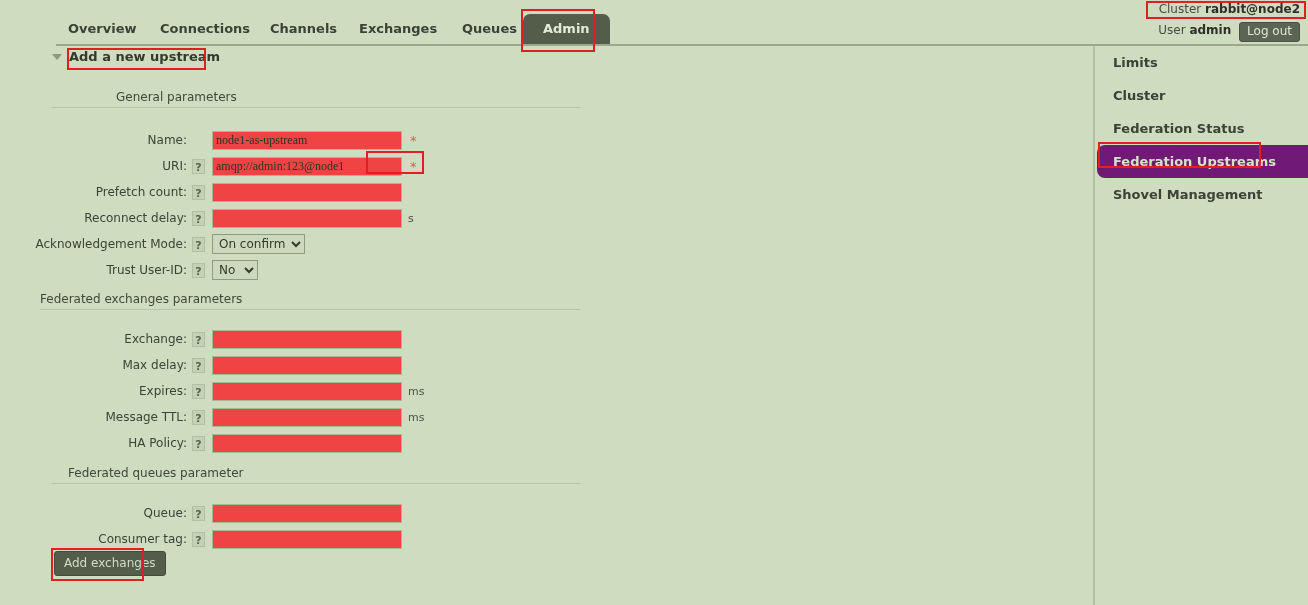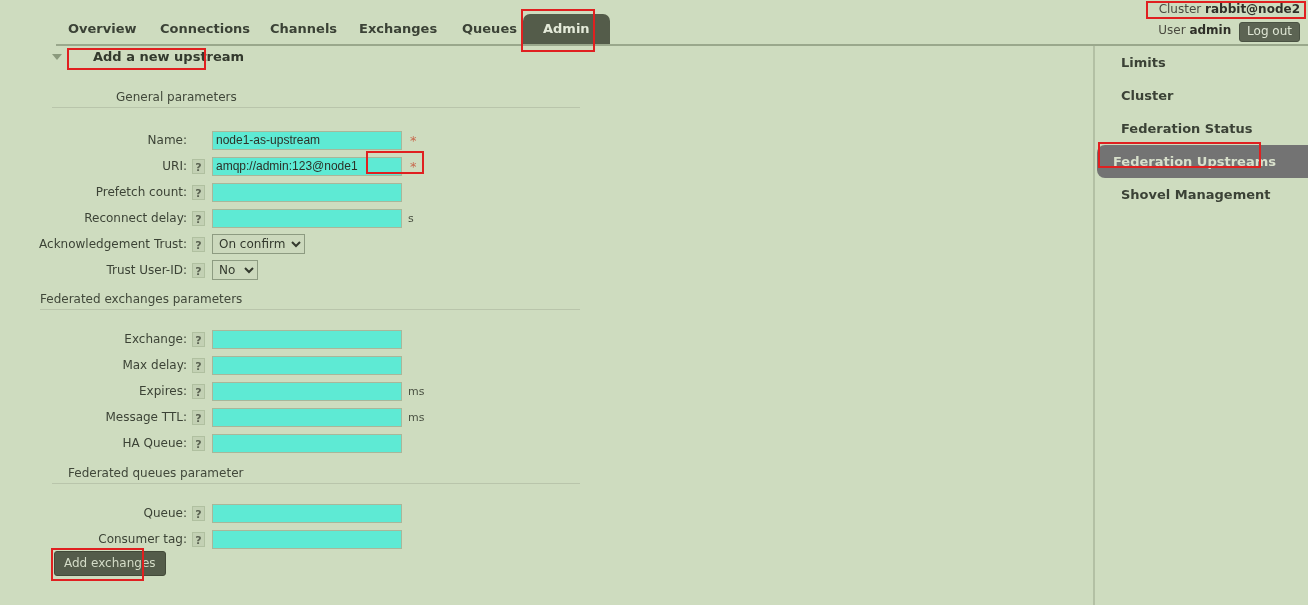--- a/index.html
+++ b/index.html
@@ -82,29 +82,29 @@
     position: absolute;
     top: 46px; left: 1093px;
     width: 215px;
     height: 559px;
     border-left: 2px solid #b3c0a4;
   }
   .side-item {
     position: relative;
     height: 33px;
     line-height: 33px;
-    padding-left: 26px;
+    padding-left: 18px;
     font-size: 13px;
     font-weight: bold;
     color: #3b4236;
     cursor: pointer;
     white-space: nowrap;
   }
   .side-item.active {
-    background: #737373;
+    background: #701a75;
     color: #d8e0cb;
     border-radius: 8px 0 0 8px;
     margin-left: 2px;
     padding-left: 16px;
   }
 
   
   #main {
     position: absolute;
     top: 46px; left: 0;
@@ -123,21 +123,20 @@
     border-right: 5px solid transparent;
     border-top: 6px solid #8b9a7d;
     margin-right: 7px;
     cursor: pointer;
   }
   #form-heading {
     font-size: 13px;
     font-weight: bold;
     color: #33392d;
     white-space: nowrap;
-    padding-left: 24px;
   }
 
   .section-label {
     position: absolute;
     font-size: 12px;
     color: #41483a;
     padding-bottom: 3px;
     white-space: nowrap;
   }
   .section-rule {
@@ -172,23 +171,23 @@
     font-weight: bold;
     cursor: pointer;
     margin-right: 7px;
     flex: none;
   }
   .help.hidden { visibility: hidden; }
 
   input.txt {
     width: 190px;
     height: 19px;
-    background: #5eead4;
+    background: #ef4444;
     border: 1px solid #a8b79a;
-    font-family: Liberation Sans, sans-serif;
+    font-family: Liberation Serif, serif;
     font-size: 12px;
     color: #2d3128;
     padding: 1px 3px;
     outline: none;
   }
   select.sel {
     height: 20px;
     background: #ccd9bd;
     border: 1px solid #8d9b81;
     font-family: "DejaVu Sans", "Liberation Sans", sans-serif;
@@ -289,21 +288,21 @@
         <span class="help">?</span>
         <input class="txt" type="text" style="">
       </div>
       <div class="frow" style="left: 12px; top: 161px;">
         <div class="flabel">Reconnect delay:</div>
         <span class="help">?</span>
         <input class="txt" type="text" style="">
         <span class="suffix">s</span>
       </div>
       <div class="frow" style="left: 12px; top: 187px;">
-        <div class="flabel">Acknowledgement Trust:</div>
+        <div class="flabel">Acknowledgement Mode:</div>
         <span class="help">?</span>
         <select class="sel"><option>On confirm</option><option>On publish</option><option>No ack</option></select>
       </div>
       <div class="frow" style="left: 12px; top: 213px;">
         <div class="flabel">Trust User-ID:</div>
         <span class="help">?</span>
         <select class="sel"><option>No</option><option>Yes</option></select>
       </div>
       <div class="section-label" style="left: 40px; top: 246px;">Federated exchanges parameters</div>
       <div class="section-rule" style="left: 40px; top: 263px; width: 540px;"></div>
@@ -323,21 +322,21 @@
         <input class="txt" type="text" style="">
         <span class="suffix">ms</span>
       </div>
       <div class="frow" style="left: 12px; top: 360px;">
         <div class="flabel">Message TTL:</div>
         <span class="help">?</span>
         <input class="txt" type="text" style="">
         <span class="suffix">ms</span>
       </div>
       <div class="frow" style="left: 12px; top: 386px;">
-        <div class="flabel">HA Queue:</div>
+        <div class="flabel">HA Policy:</div>
         <span class="help">?</span>
         <input class="txt" type="text" style="">
       </div>
       <div class="section-label" style="left: 68px; top: 420px;">Federated queues parameter</div>
       <div class="section-rule" style="left: 52px; top: 437px; width: 528px;"></div>
       <div class="frow" style="left: 12px; top: 456px; align-items: center;">
         <div class="flabel">Queue:</div>
         <span class="help">?</span>
         <input class="txt" type="text" style="">
       </div>

